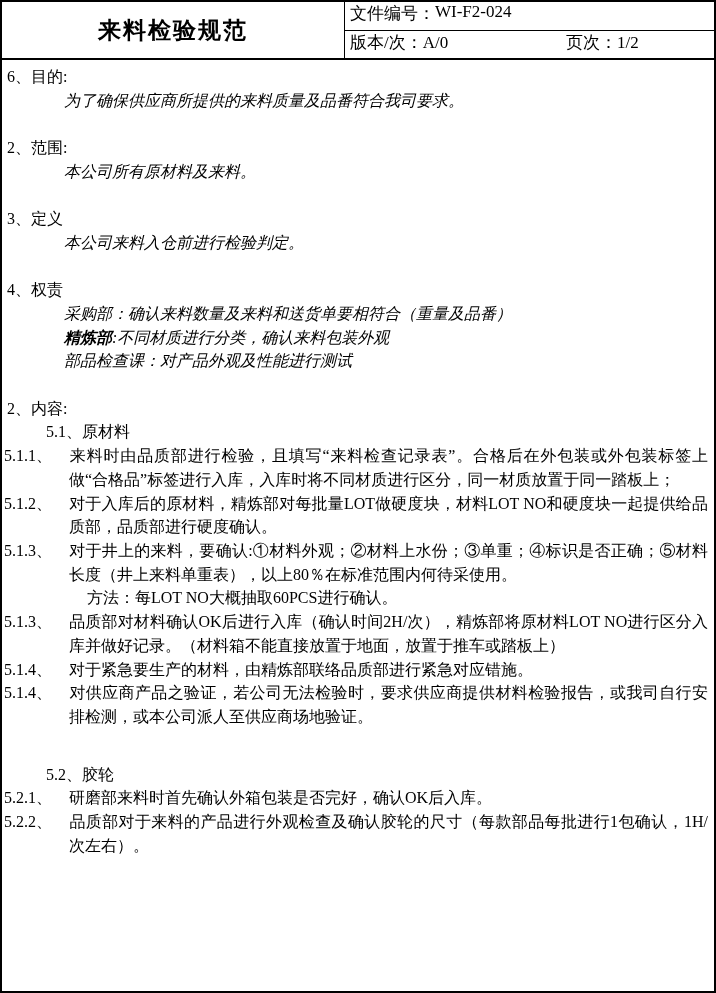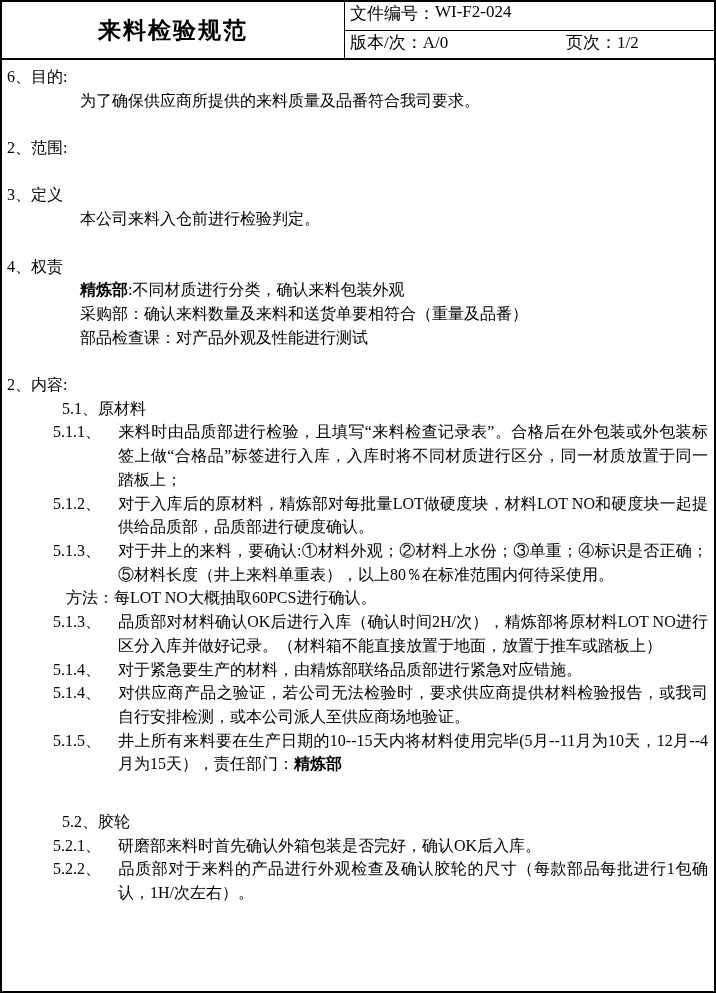--- a/index.html
+++ b/index.html
@@ -27,25 +27,25 @@
   .hdr-ver{display:inline-block;width:216px;}
   
   .doc-body{
     padding:5px 6px 0 0;
     font-size:16px;
     line-height:23.7px;
     text-align:justify;
   }
   .sec{margin-bottom:23.7px;}
   .h1{padding-left:5px;}           
-  .p1{padding-left:78px;}          
-  .sub{padding-left:60px;}         
-  .itm{padding-left:116px;text-indent:-65px;}  
+  .p1{padding-left:62px;font-style:italic;}          
+  .sub{padding-left:44px;}         
+  .itm{padding-left:67px;text-indent:-65px;}  
   .itm .num{display:inline-block;width:65px;text-indent:0;}
-  .cont{padding-left:64px;}       
+  .cont{padding-left:85px;}       
   .b{font-weight:bold;}
   .gap52{margin-top:34px;}
 </style>
 </head>
 <body>
 
 <div class="page">
 
   <div class="hdr">
     <div class="hdr-left">
@@ -65,47 +65,47 @@
 
   <div class="doc-body">
 
     <div class="sec">
       <div class="h1">6、目的:</div>
       <div class="p1">为了确保供应商所提供的来料质量及品番符合我司要求。</div>
     </div>
 
     <div class="sec">
       <div class="h1">2、范围:</div>
+      <div class="p1">本公司所有原材料及来料。</div>
     </div>
 
     <div class="sec">
       <div class="h1">3、定义</div>
       <div class="p1">本公司来料入仓前进行检验判定。</div>
     </div>
 
     <div class="sec">
       <div class="h1">4、权责</div>
+      <div class="p1"><span class="b"></span><span>采购部：确认来料数量及来料和送货单要相符合（重量及品番）</span></div>
       <div class="p1"><span class="b">精炼部</span><span>:不同材质进行分类，确认来料包装外观</span></div>
-      <div class="p1"><span class="b"></span><span>采购部：确认来料数量及来料和送货单要相符合（重量及品番）</span></div>
       <div class="p1"><span class="b"></span><span>部品检查课：对产品外观及性能进行测试</span></div>
     </div>
 
     <div>
       <div class="h1">2、内容:</div>
 
       <div class="sub"><span>5.1、</span><span>原材料</span></div>
 
       <div class="itm"><span class="num">5.1.1、</span><span>来料时由品质部进行检验，且填写“来料检查记录表”。合格后在外包装或外包装标签上做“合格品”标签进行入库，入库时将不同材质进行区分，同一材质放置于同一踏板上；</span></div>
       <div class="itm"><span class="num">5.1.2、</span><span>对于入库后的原材料，精炼部对每批量LOT做硬度块，材料LOT NO和硬度块一起提供给品质部，品质部进行硬度确认。</span></div>
       <div class="itm"><span class="num">5.1.3、</span><span>对于井上的来料，要确认:①材料外观；②材料上水份；③单重；④标识是否正确；⑤材料长度（井上来料单重表），以上80％在标准范围内何待采使用。</span></div>
       <div class="cont">方法：每LOT NO大概抽取60PCS进行确认。</div>
       <div class="itm"><span class="num">5.1.3、</span><span>品质部对材料确认OK后进行入库（确认时间2H/次），精炼部将原材料LOT NO进行区分入库并做好记录。（材料箱不能直接放置于地面，放置于推车或踏板上）</span></div>
       <div class="itm"><span class="num">5.1.4、</span><span>对于紧急要生产的材料，由精炼部联络品质部进行紧急对应错施。</span></div>
       <div class="itm"><span class="num">5.1.4、</span><span>对供应商产品之验证，若公司无法检验时，要求供应商提供材料检验报告，或我司自行安排检测，或本公司派人至供应商场地验证。</span></div>
-      <div class="itm"><span class="num">5.1.5、</span><span>井上所有来料要在生产日期的10--15天内将材料使用完毕(5月--11月为10天，12月--4月为15天），责任部门：</span><span class="b">精炼部</span></div>
 
       <div class="sub gap52"><span>5.2、</span><span>胶轮</span></div>
 
       <div class="itm"><span class="num">5.2.1、</span><span>研磨部来料时首先确认外箱包装是否完好，确认OK后入库。</span></div>
       <div class="itm"><span class="num">5.2.2、</span><span>品质部对于来料的产品进行外观检查及确认胶轮的尺寸（每款部品每批进行1包确认，1H/次左右）。</span></div>
     </div>
 
   </div>
 </div>
 

